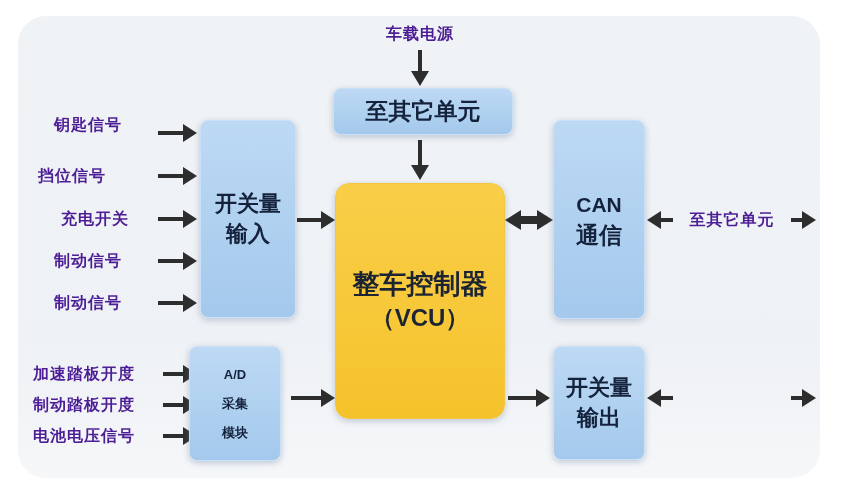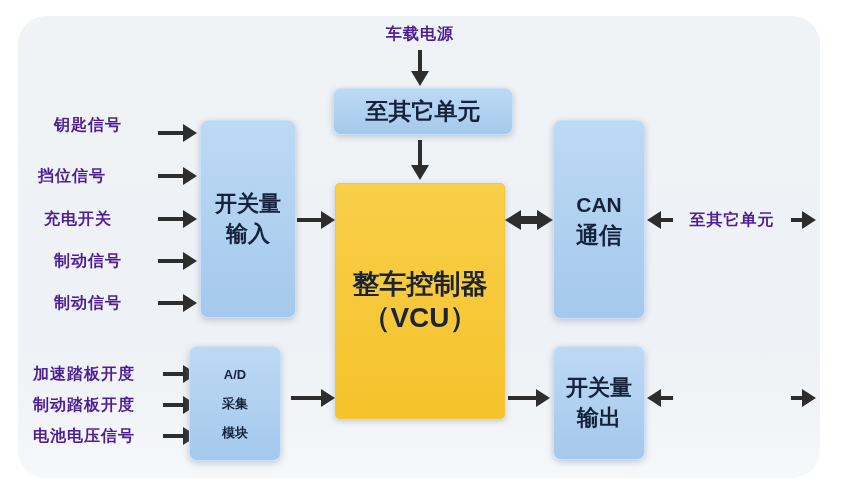--- a/index.html
+++ b/index.html
@@ -23,21 +23,21 @@
     align-items:center;justify-content:center;text-align:center;
     color:#14223c;font-weight:bold;
     box-shadow:0 2px 6px rgba(110,130,160,.40);
   }
   .box-blue{
     background:linear-gradient(180deg,#bdd9f4 0%,#a4c9ec 100%);
     border-radius:8px;border:1px solid #c9e0f6;
   }
   .box-yellow{
     background:linear-gradient(180deg,#f9cf49 0%,#f5c22b 100%);
-    border-radius:4px;border:1px solid #f3c63d;color:#1c2433;
+    border-radius:14px;border:1px solid #f3c63d;color:#1c2433;
   }
   
   .arr-r{position:absolute;height:4px;background:#2d2d2d;}
   .arr-r::after{content:"";position:absolute;right:-13px;top:-7px;
     border-left:14px solid #2d2d2d;border-top:9px solid transparent;border-bottom:9px solid transparent;}
   .arr-l{position:absolute;height:4px;background:#2d2d2d;}
   .arr-l::before{content:"";position:absolute;left:-13px;top:-7px;
     border-right:14px solid #2d2d2d;border-top:9px solid transparent;border-bottom:9px solid transparent;}
   .arr-d{position:absolute;width:4px;background:#2d2d2d;}
   .arr-d::after{content:"";position:absolute;bottom:-14px;left:-7px;
@@ -57,30 +57,30 @@
   <div class="lbl" style="left:350px;top:21px;width:140px;text-align:center;">车载电源</div>
   <div class="arr-d" style="left:418px;top:50px;height:22px;"></div>
 
   <div class="box box-blue" style="left:333px;top:88px;width:178px;height:45px;font-size:23px;">
     <span>至其它单元</span>
   </div>
   <div class="arr-d" style="left:418px;top:140px;height:26px;"></div>
 
   <div class="box box-yellow" style="left:335px;top:183px;width:168px;height:234px;">
     <span style="font-size:27px;line-height:33px;">整车控制器</span>
-    <span style="font-size:28px;line-height:33px;">（VCU）</span>
+    <span style="font-size:24px;line-height:33px;">（VCU）</span>
   </div>
 
   <div class="lbl" style="left:54px;top:112px;">钥匙信号</div>
   <div class="arr-r" style="left:158px;top:131px;width:26px;"></div>
 
   <div class="lbl" style="left:38px;top:163px;">挡位信号</div>
   <div class="arr-r" style="left:158px;top:174px;width:26px;"></div>
 
-  <div class="lbl" style="left:44px;top:206px;">充电开关</div>
+  <div class="lbl" style="left:61px;top:206px;">充电开关</div>
   <div class="arr-r" style="left:158px;top:217px;width:26px;"></div>
 
   <div class="lbl" style="left:54px;top:248px;">制动信号</div>
   <div class="arr-r" style="left:158px;top:259px;width:26px;"></div>
 
   <div class="lbl" style="left:54px;top:290px;">制动信号</div>
   <div class="arr-r" style="left:158px;top:301px;width:26px;"></div>
 
   <div class="box box-blue" style="left:200px;top:120px;width:94px;height:196px;font-size:22px;line-height:30px;">
     <span>开关量</span>

